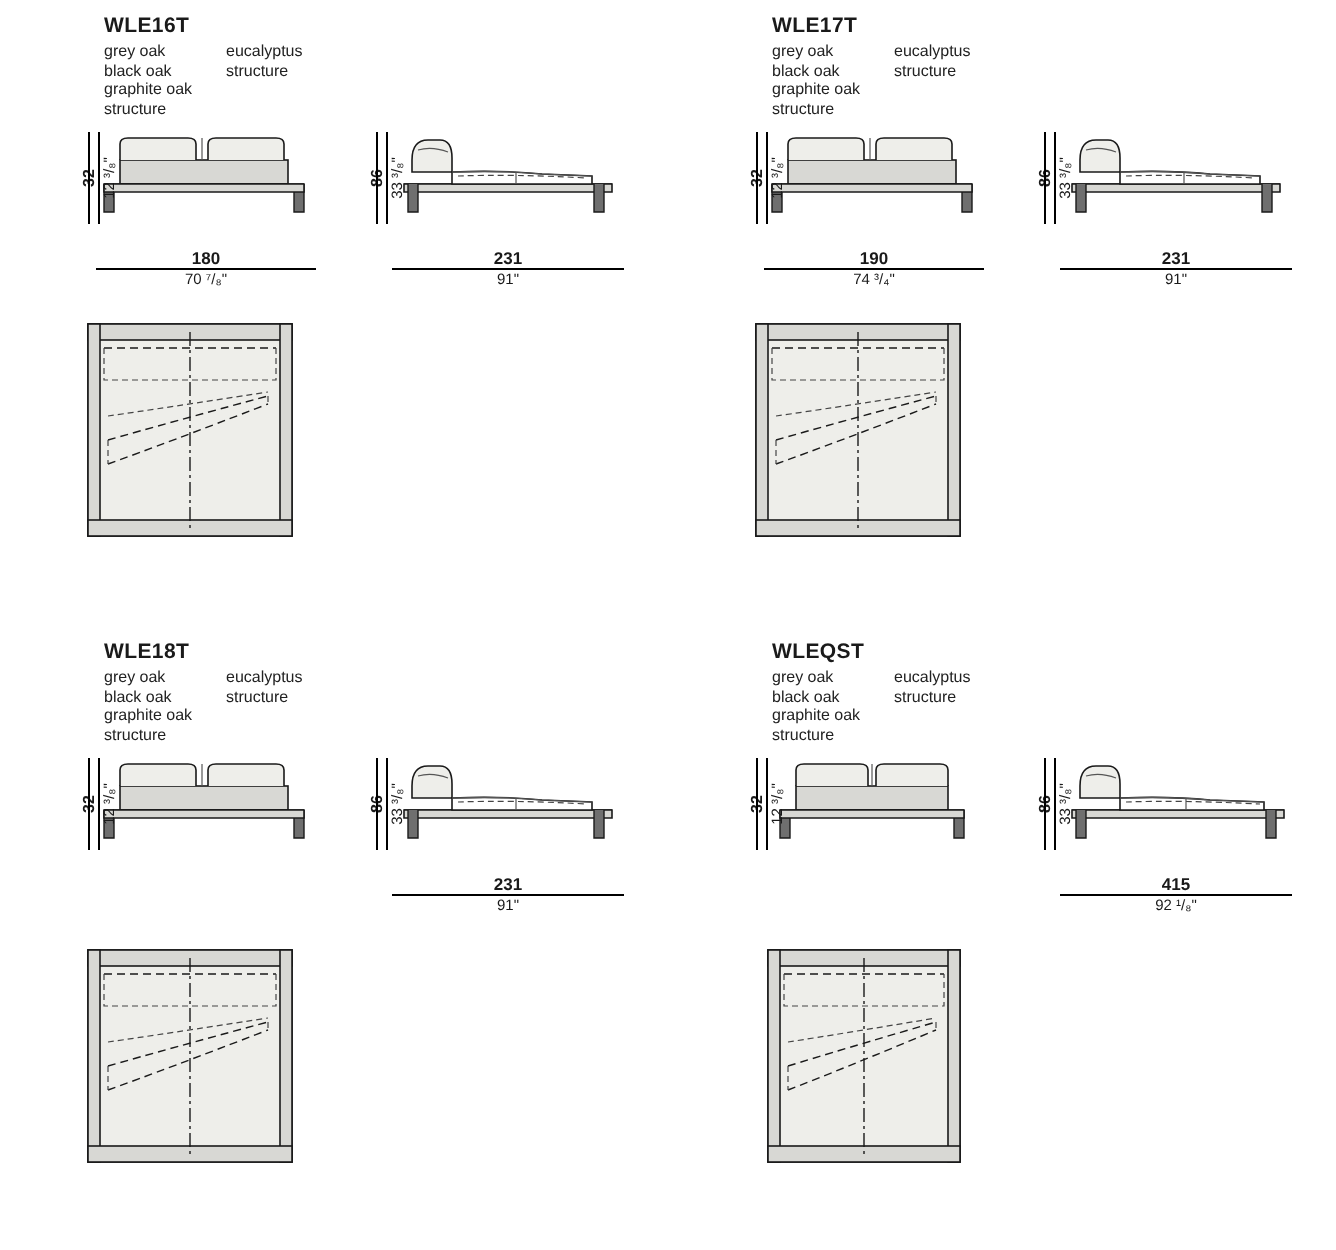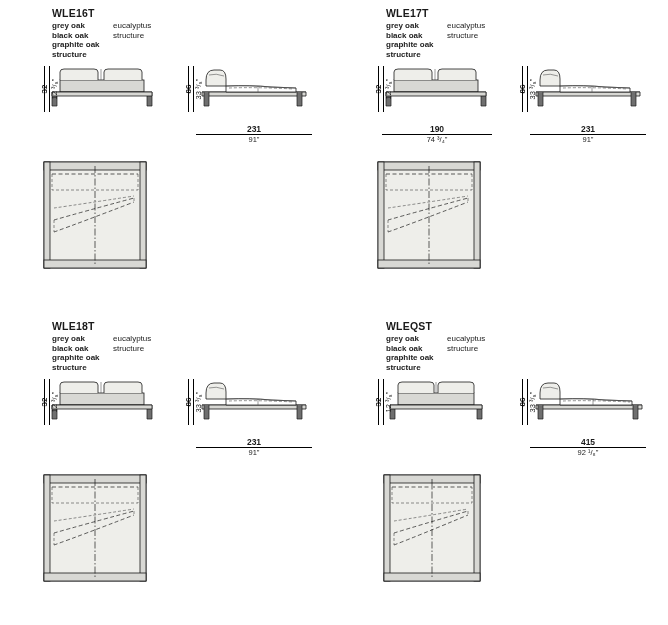--- a/index.html
+++ b/index.html
@@ -18,21 +18,21 @@
   .panel.p2{left:0;top:313px;}
   .panel.p3{left:334px;top:313px;}
 
   .code{
     position:absolute;left:52px;top:7px;
     font-size:10.5px;font-weight:bold;letter-spacing:.2px;
   }
   .finish-col{
     position:absolute;font-size:8px;line-height:9.6px;color:#222;
   }
-  .finish-col.left{left:52px;top:21px;font-weight:bold;}
+  .finish-col.left{left:52px;top:21px;}
   .finish-col.right{left:113px;top:21px;}
 
   
   .front{position:absolute;left:48px;top:66px;width:110px;height:46px;}
   .side{position:absolute;left:196px;top:66px;width:116px;height:46px;}
 
   .vdim{
     position:absolute;
     font-size:7.5px;
     text-align:center;
@@ -100,20 +100,24 @@
         <path d="M53 3 L53 14" class="ln-thin"></path>
       </svg>
     </div>
     <div class="vdim" style="left:28px;top:66px;">
       <span class="inner" style="position:absolute;left:12px;top:46px;">
         <span class="num">32</span>
         <span class="imp">12 ³/₈"</span>
       </span>
     </div>
     <div class="vline" style="left:44px;top:66px;height:46px;"></div>
+    <div class="hdim" style="left:48px;top:124px;width:110px;">
+      <span class="num rule" style="border:none;">180</span>
+      <span class="imp rule">70 ⁷/₈"</span>
+    </div>
 
     <div class="side">
       <svg width="116" height="46" viewBox="0 0 116 46">
         <path d="M6 26 L110 26" class="ln"></path>
         <path d="M6 26 L6 30 L110 30 L110 26 Z" class="fillgrey"></path>
         <path d="M8 26 L8 40 L13 40 L13 26" class="filldark"></path>
         <path d="M101 26 L101 40 L106 40 L106 26" class="filldark"></path>
         <path d="M10 14 Q10 4 18 4 L24 4 Q30 4 30 13 L30 20 L10 20 Z" class="filllight"></path>
         <path d="M30 20 Q55 19 75 21 L100 22 L100 26 L30 26 Z" class="fillwhite"></path>
         <path d="M30 20 Q55 19 75 21 L100 22" class="ln-thin"></path>

